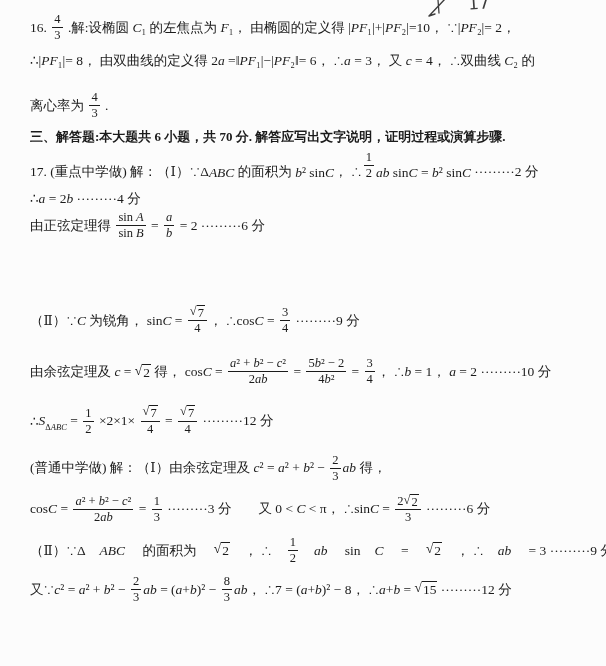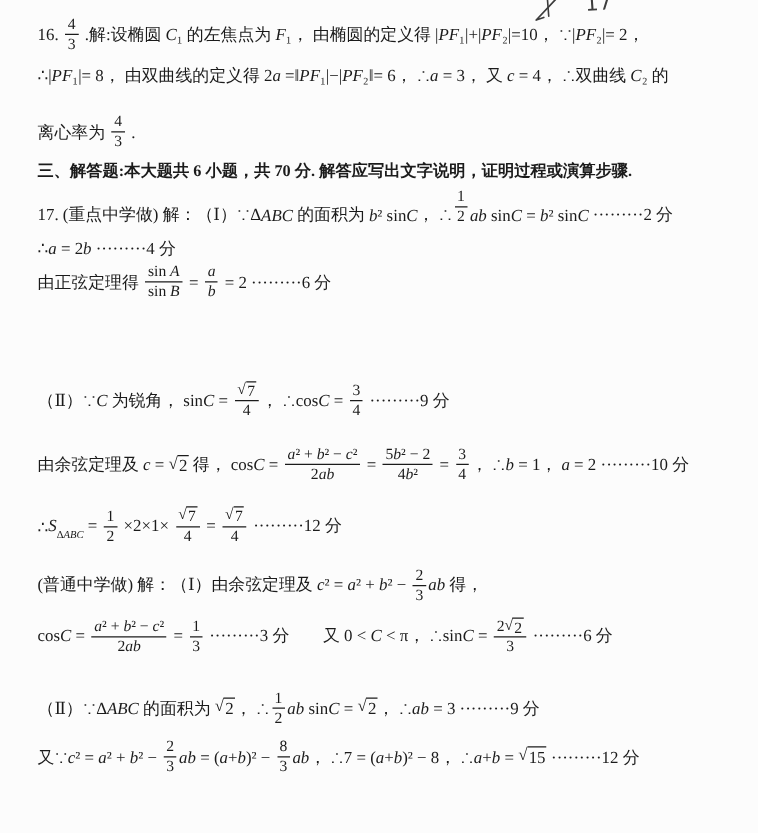--- a/index.html
+++ b/index.html
@@ -33,21 +33,21 @@
   .line-q16l3 { margin-top:20px; }
   .line-sec3  { margin-top:6px; font-weight:bold; font-size:13px; }
   .line-q17l1 { margin-top:4px;align-items:flex-end; }
   .line-q17l2 { margin-top:8px; }
   .line-q17l3 { margin-top:2px; }
   .line-q17l4 { margin-top:64px; }
   .line-q17l5 { margin-top:20px; }
   .line-q17l6 { margin-top:18px; }
   .line-q17l7 { margin-top:16px;align-items:center; }
   .line-q17l8 { margin-top:10px; }
-  .line-q17l9 { margin-top:26px; }
+  .line-q17l9 { margin-top:10px;gap:14px; }
   .line-q17l10{ margin-top:8px; }
 
   
   .hw-number {
     position:absolute; top:-7px; left:468px;
     font-size:17px; color:#3d3d3d; transform:rotate(-4deg);
     font-family:"DejaVu Sans",sans-serif;
   }
   .hw-stroke { position:absolute; top:-2px; left:424px; }
 </style>

